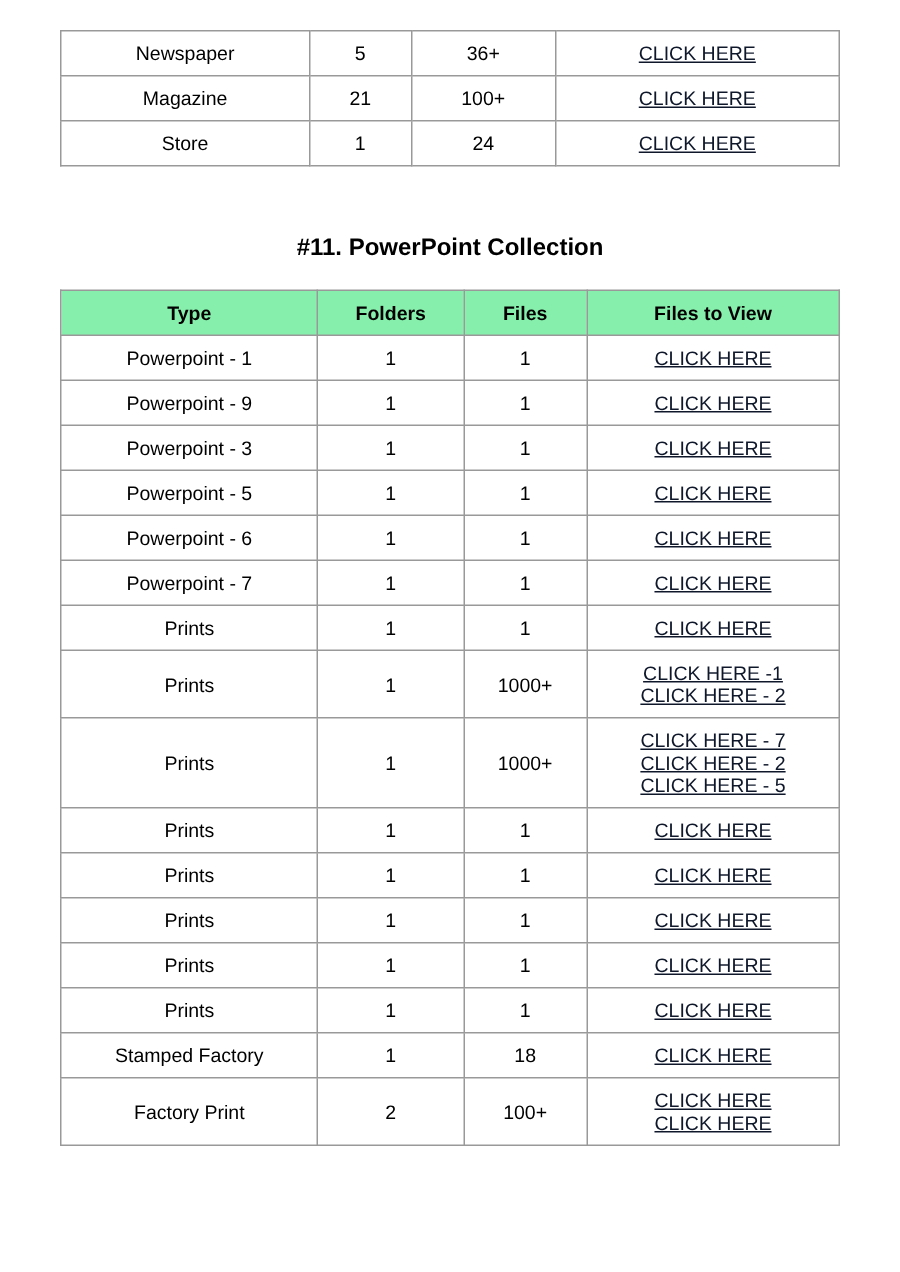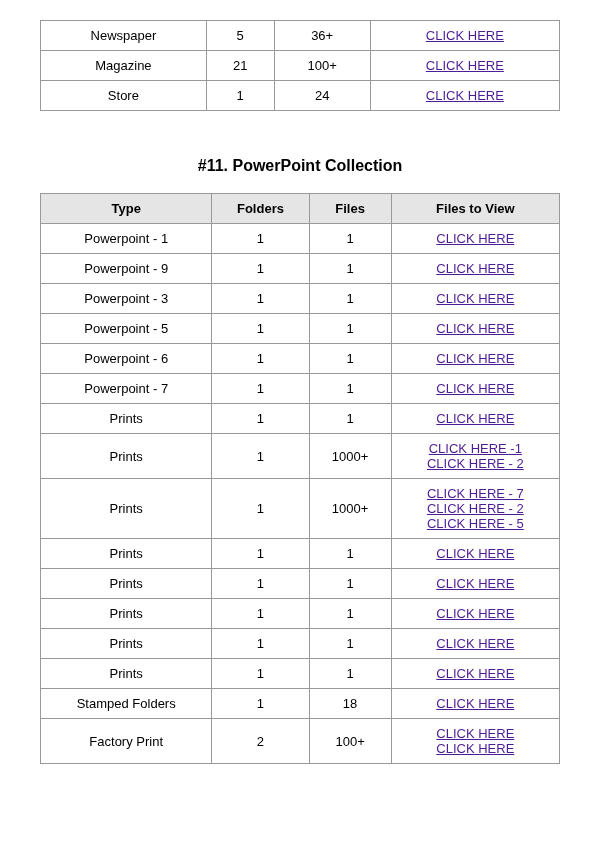--- a/index.html
+++ b/index.html
@@ -19,30 +19,30 @@
       width: 100%;
       border-collapse: collapse;
     }
     table td, table th {
       border: 1px solid #999;
       padding: 7px 10px;
       text-align: center;
     }
     table th {
       font-weight: bold;
-      background: #e5e5e5;
+      background: #86efac;
     }
     .section-title {
       text-align: center;
       font-size: 16px;
       font-weight: bold;
       margin: 10px 0 18px 0;
     }
     a.click-link {
-      color: #4c1d95;
+      color: #0f172a;
       cursor: pointer;
       display: block;
     }
     .main-table td:first-child {
       text-align: center;
     }
   </style>
 </head>
 <body>
 
@@ -198,21 +198,21 @@
       </tr>
       <tr>
         <td>Prints</td>
         <td>1</td>
         <td>1</td>
         <td>
           <a class="click-link" href="#">CLICK HERE</a>
         </td>
       </tr>
       <tr>
-        <td>Stamped Folders</td>
+        <td>Stamped Factory</td>
         <td>1</td>
         <td>18</td>
         <td>
           <a class="click-link" href="#">CLICK HERE</a>
         </td>
       </tr>
       <tr>
         <td>Factory Print</td>
         <td>2</td>
         <td>100+</td>

